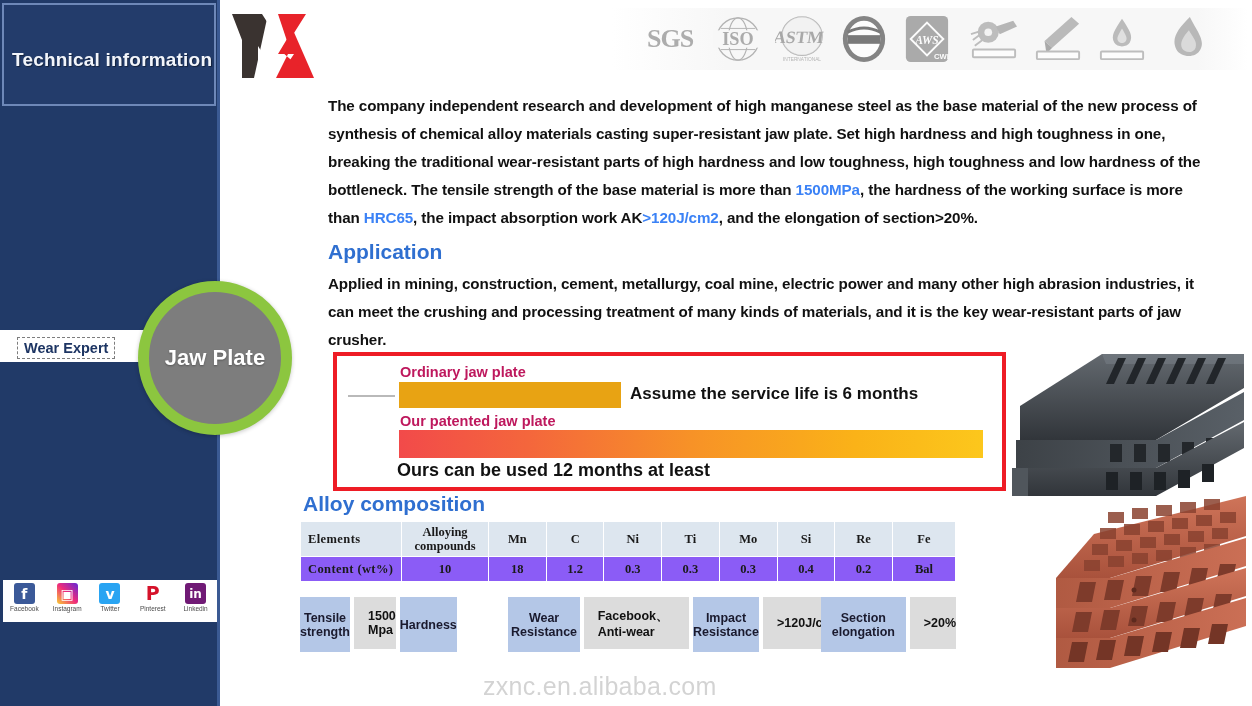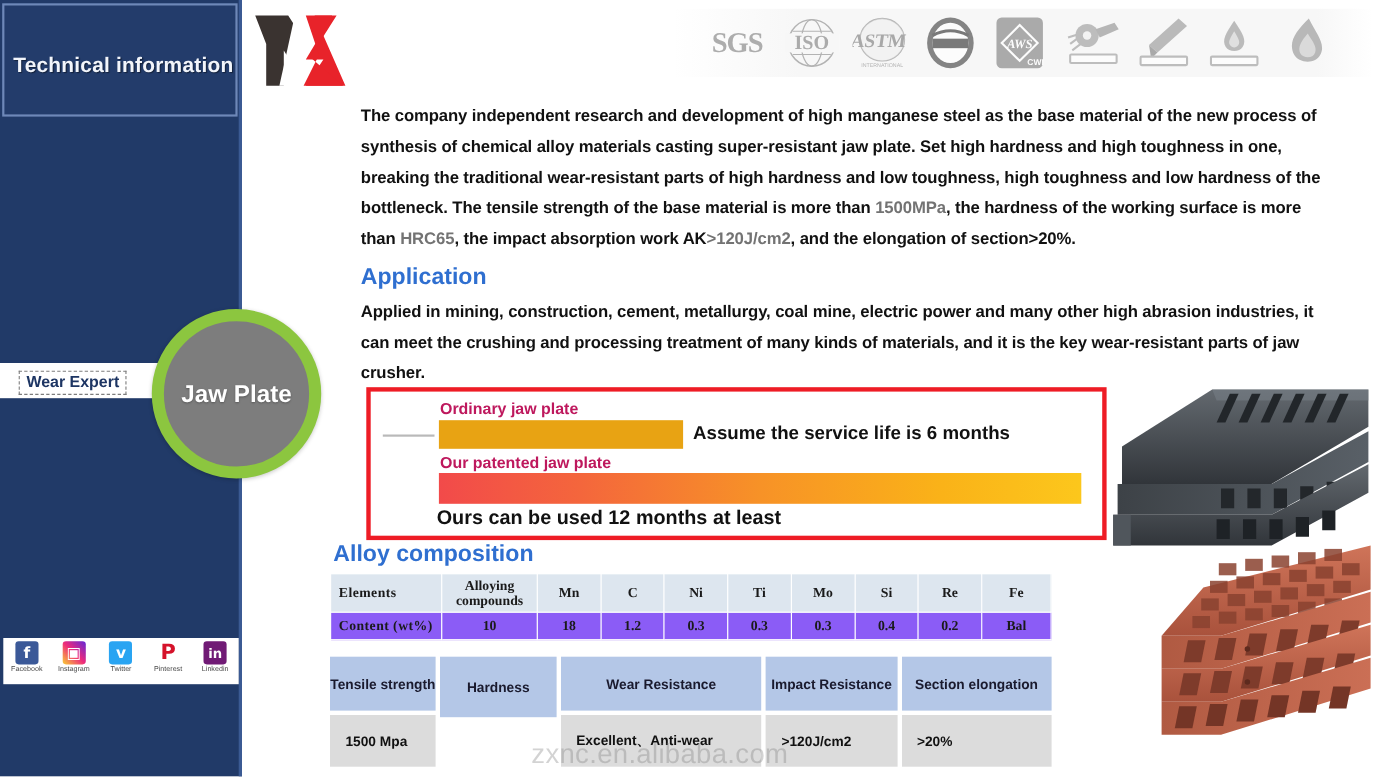--- a/index.html
+++ b/index.html
@@ -108,21 +108,21 @@
   }
 
   
   #body-text {
     position: absolute; left: 328px; top: 92px;
     width: 876px;
     font-size: 15.2px; line-height: 28px;
     color: #111111; font-weight: 600;
     letter-spacing: -.1px;
   }
-  .hl { color: #737373; }
+  .hl { color: #3b82f6; }
 
   #application-title {
     position: absolute; left: 328px; top: 240px;
     font-size: 21px; color: #2f6fd0; font-weight: 600;
   }
   #application-text {
     position: absolute; left: 328px; top: 270px;
     width: 884px;
     font-size: 15.2px; line-height: 28px;
     color: #111111; font-weight: 600;
@@ -186,21 +186,21 @@
   #alloy-table tr.head td { background: #dde6ef; height: 28px; }
   #alloy-table tr.body td { background: #8b5cf6; height: 25px; }
   #alloy-table td.rowhead { text-align: left; padding-left: 7px; letter-spacing: .4px; }
 
   
   #props {
     position: absolute; left: 300px; top: 597px;
     width: 656px; height: 100px;
     display: flex; gap: 4px;
   }
-  .prop-col { display: flex; flex-direction: column; gap: 4px; }
+  .prop-col { display: flex; flex-direction: row; gap: 4px; }
   .prop-head {
     background: #b4c7e7; color: #1a1a2e;
     font-size: 12.5px; font-weight: bold;
     display: flex; align-items: center; justify-content: center;
     height: 55px; text-align: center;
   }
   .prop-val {
     background: #dcdcdc; color: #111;
     font-size: 12.5px; font-weight: bold;
     display: flex; align-items: center;
@@ -383,21 +383,21 @@
 <div id="props">
     <div class="prop-col" style="width: 100px;">
       <div class="prop-head">Tensile strength</div>
       <div class="prop-val">1500 Mpa</div>
     </div>
     <div class="prop-col" style="width: 110px;">
       <div class="prop-head">Hardness</div>
     </div>
     <div class="prop-col" style="width: 190px;">
       <div class="prop-head">Wear Resistance</div>
-      <div class="prop-val">Excellent、Anti-wear</div>
+      <div class="prop-val">Facebook、Anti-wear</div>
     </div>
     <div class="prop-col" style="width: 124px;">
       <div class="prop-head">Impact Resistance</div>
       <div class="prop-val">&gt;120J/cm2</div>
     </div>
     <div class="prop-col" style="width: 142px;">
       <div class="prop-head">Section elongation</div>
       <div class="prop-val">&gt;20%</div>
     </div>
   </div>

